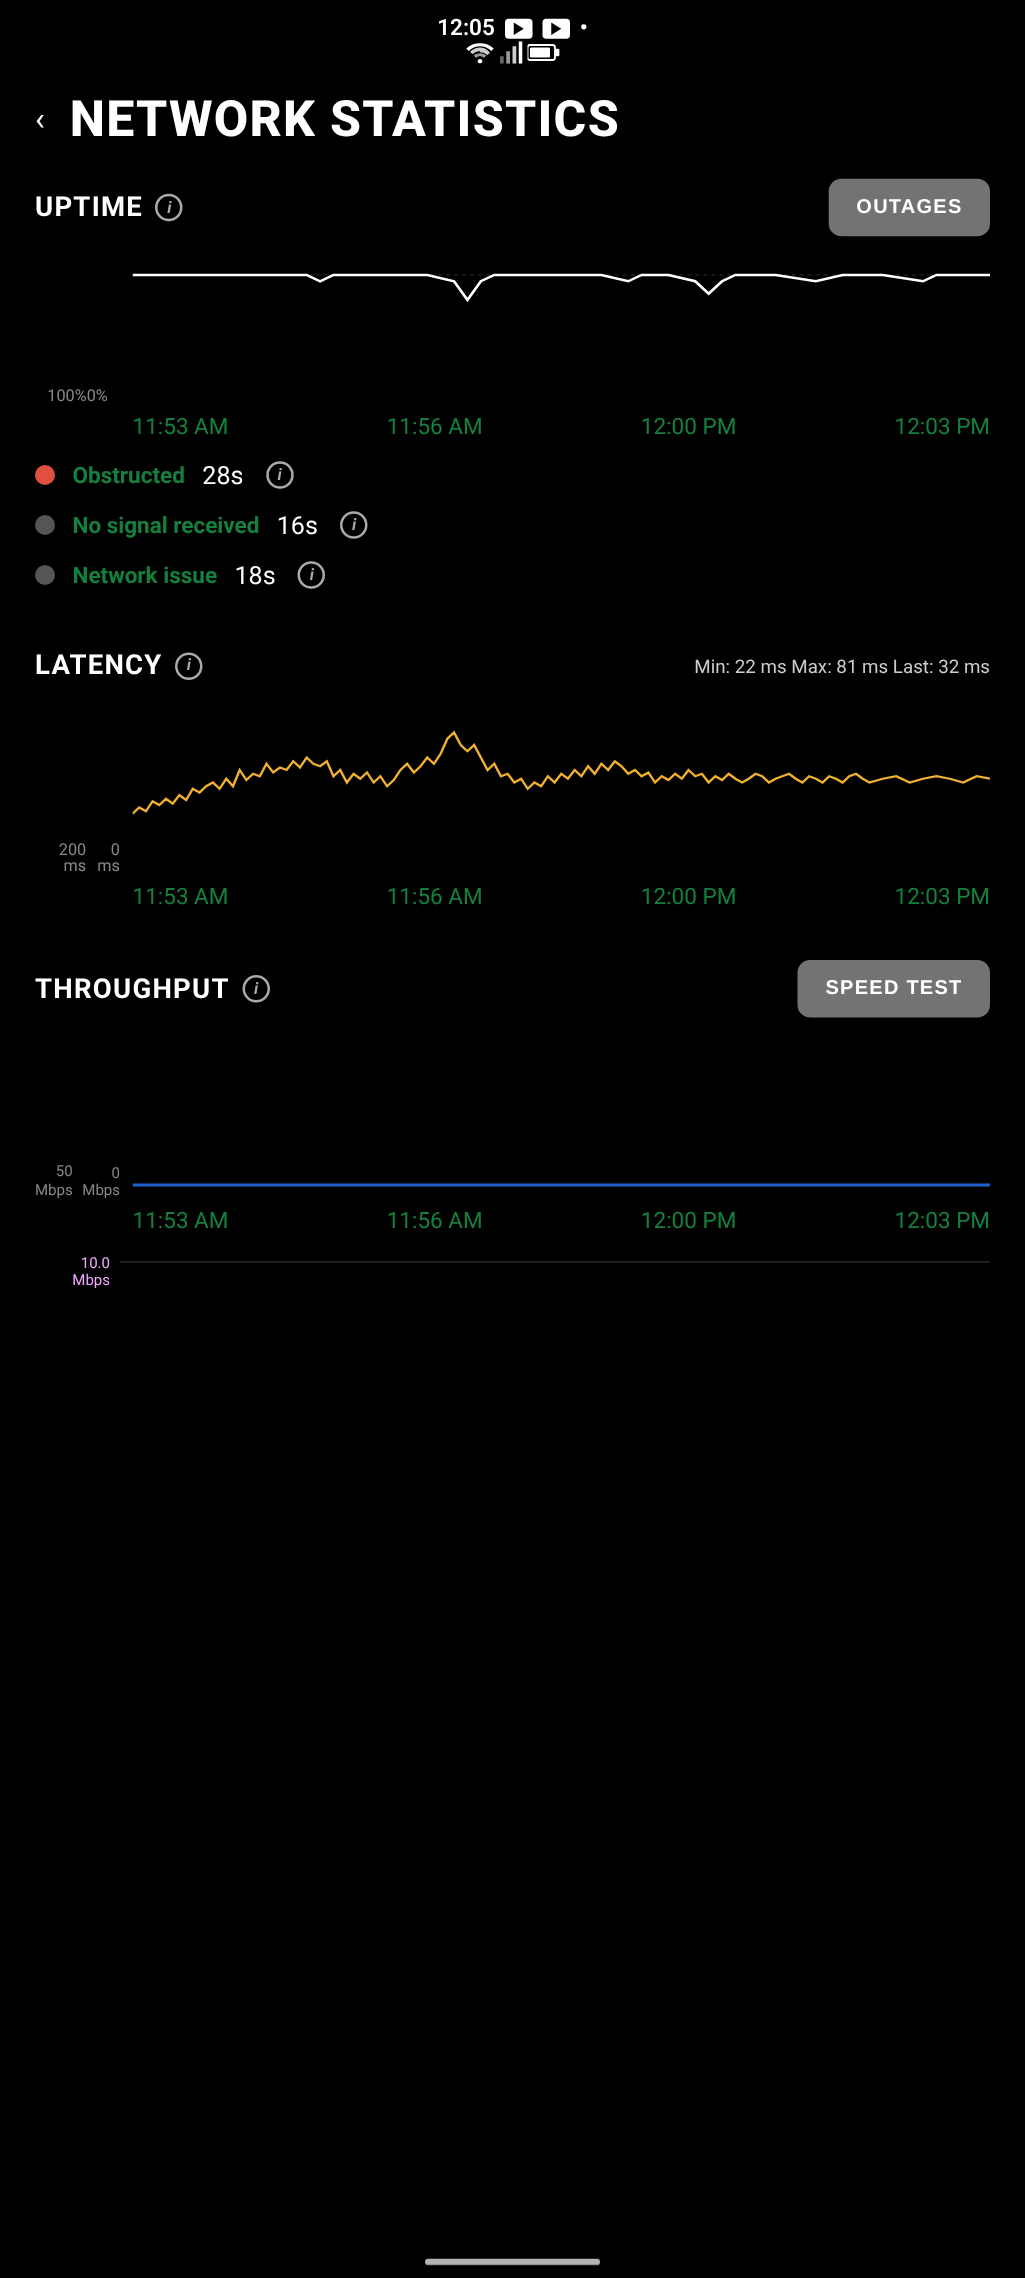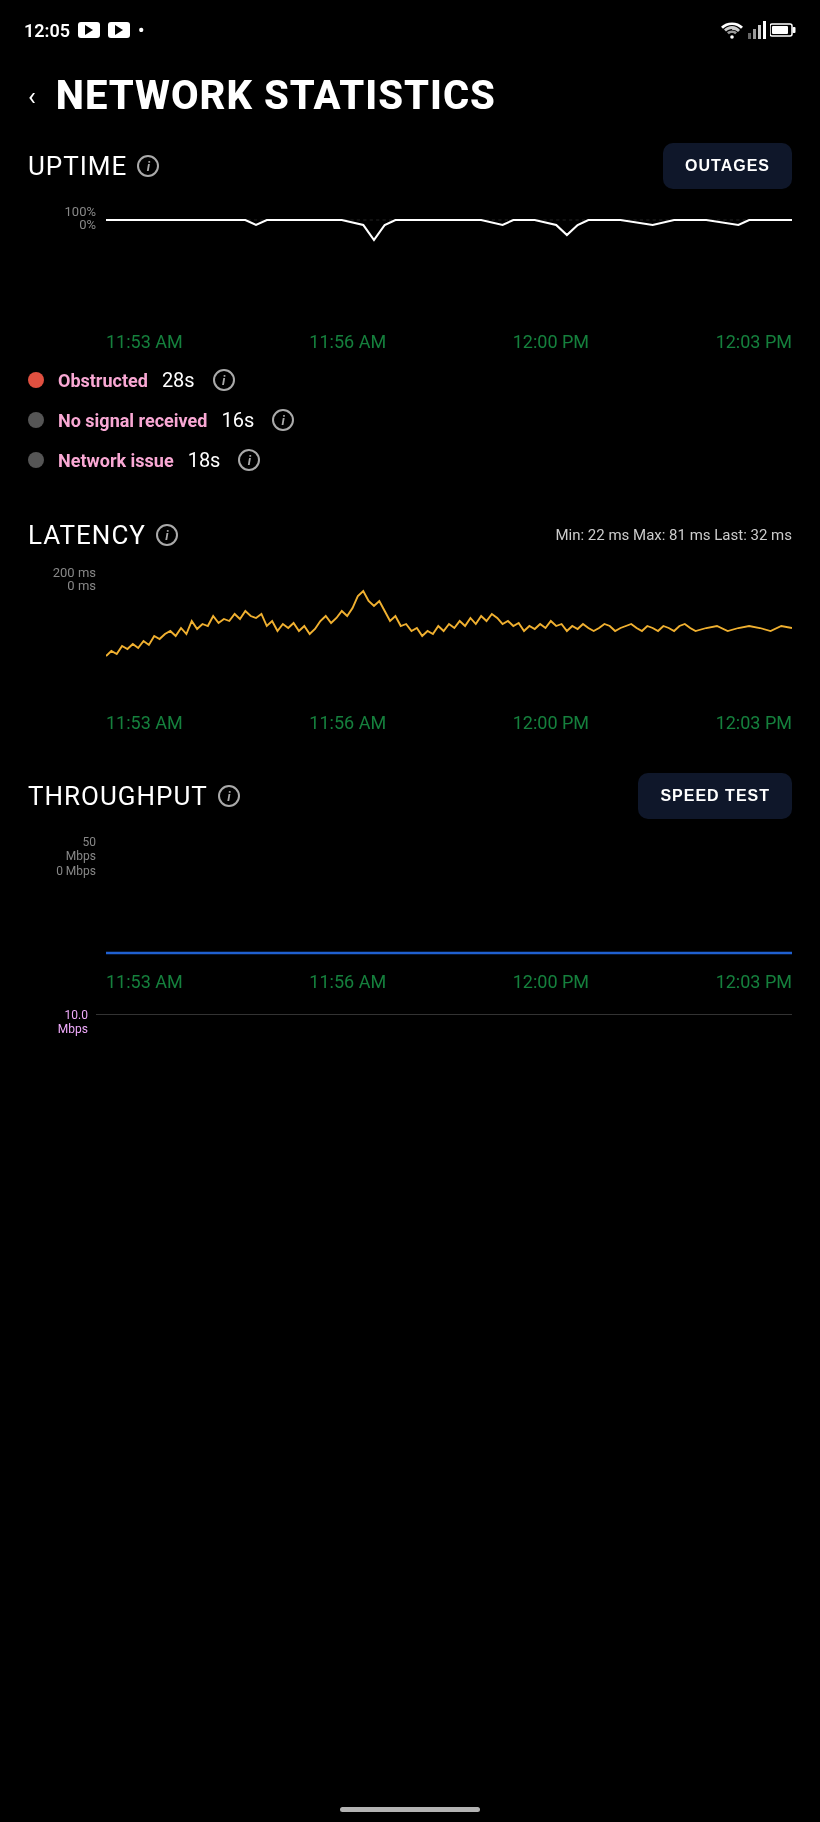--- a/index.html
+++ b/index.html
@@ -14,20 +14,21 @@
       overflow-x: hidden;
     }
 
     
     .status-bar {
       display: flex;
       justify-content: space-between;
       align-items: center;
       padding: 12px 24px 8px;
       height: 56px;
+      flex-direction: column;
     }
     .status-left {
       display: flex;
       align-items: center;
       gap: 8px;
       font-size: 18px;
       font-weight: 600;
       color: #fff;
     }
     .yt-icon {
@@ -79,40 +80,40 @@
       margin-bottom: 16px;
     }
 
     .section-title-group {
       display: flex;
       align-items: center;
       gap: 10px;
     }
 
     .section-title {
-      font-size: 26px;
-      font-weight: 400;
+      font-size: 22px;
+      font-weight: 700;
       letter-spacing: 1px;
       color: #fff;
     }
 
     .info-icon {
       width: 22px; height: 22px;
       border-radius: 50%;
       border: 2px solid #aaa;
       display: flex; align-items: center; justify-content: center;
       font-size: 13px;
       color: #aaa;
       font-style: italic;
       font-weight: bold;
       flex-shrink: 0;
     }
 
     .action-button {
-      background: #0f172a;
+      background: #737373;
       border: none;
       color: #fff;
       font-size: 16px;
       font-weight: 700;
       letter-spacing: 1px;
       padding: 14px 22px;
       border-radius: 10px;
       cursor: pointer;
     }
 
@@ -122,22 +123,22 @@
       width: 100%;
       margin-bottom: 8px;
     }
 
     .chart-y-labels {
       position: absolute;
       left: 0;
       top: 0;
       bottom: 28px;
       display: flex;
-      flex-direction: column;
-      justify-content: flex-start;
+      flex-direction: row;
+      justify-content: center;
       align-items: flex-end;
       width: 68px;
     }
 
     .chart-y-label {
       font-size: 13px;
       color: #888;
       text-align: right;
       line-height: 1;
     }
@@ -187,21 +188,21 @@
     .legend-dot {
       width: 16px; height: 16px;
       border-radius: 50%;
       flex-shrink: 0;
     }
     .legend-dot.red { background: #e05040; }
     .legend-dot.gray { background: #555; }
     .legend-label {
       font-size: 18px;
       font-weight: 700;
-      color: #f9a8d4;
+      color: #15803d;
     }
     .legend-value {
       font-size: 20px;
       font-weight: 400;
       color: #fff;
     }
     .legend-info {
       margin-left: 4px;
     }
 

